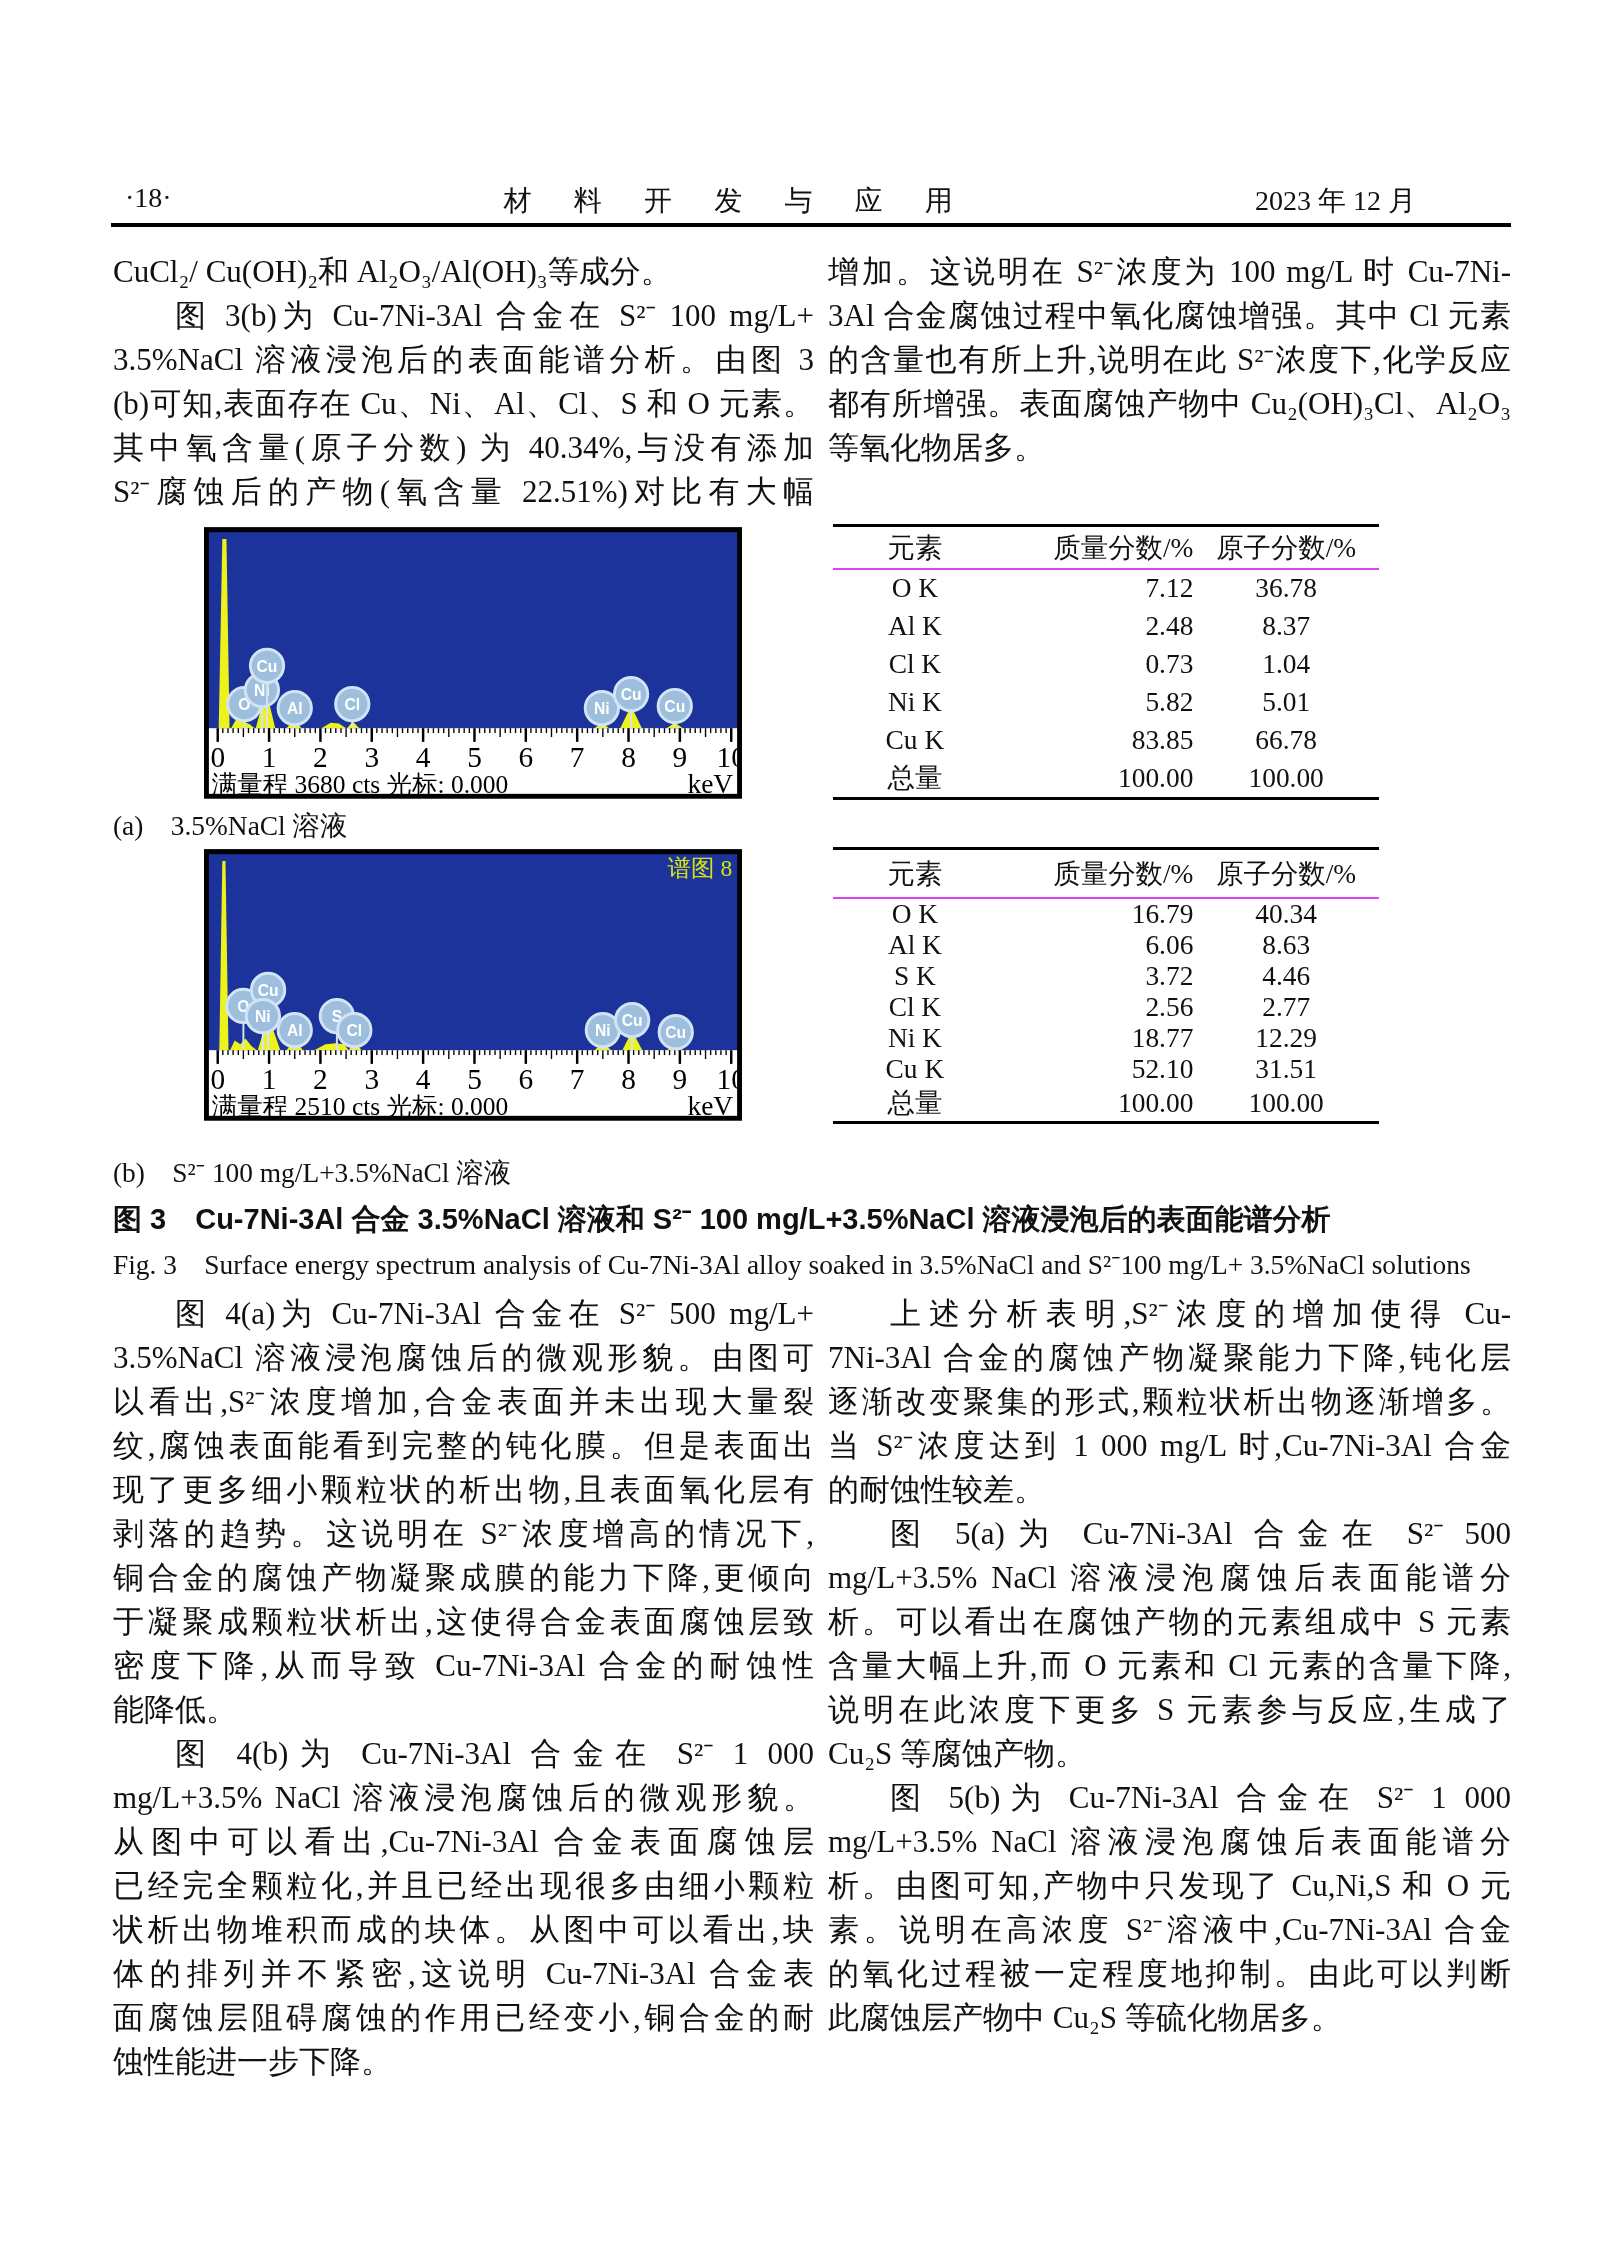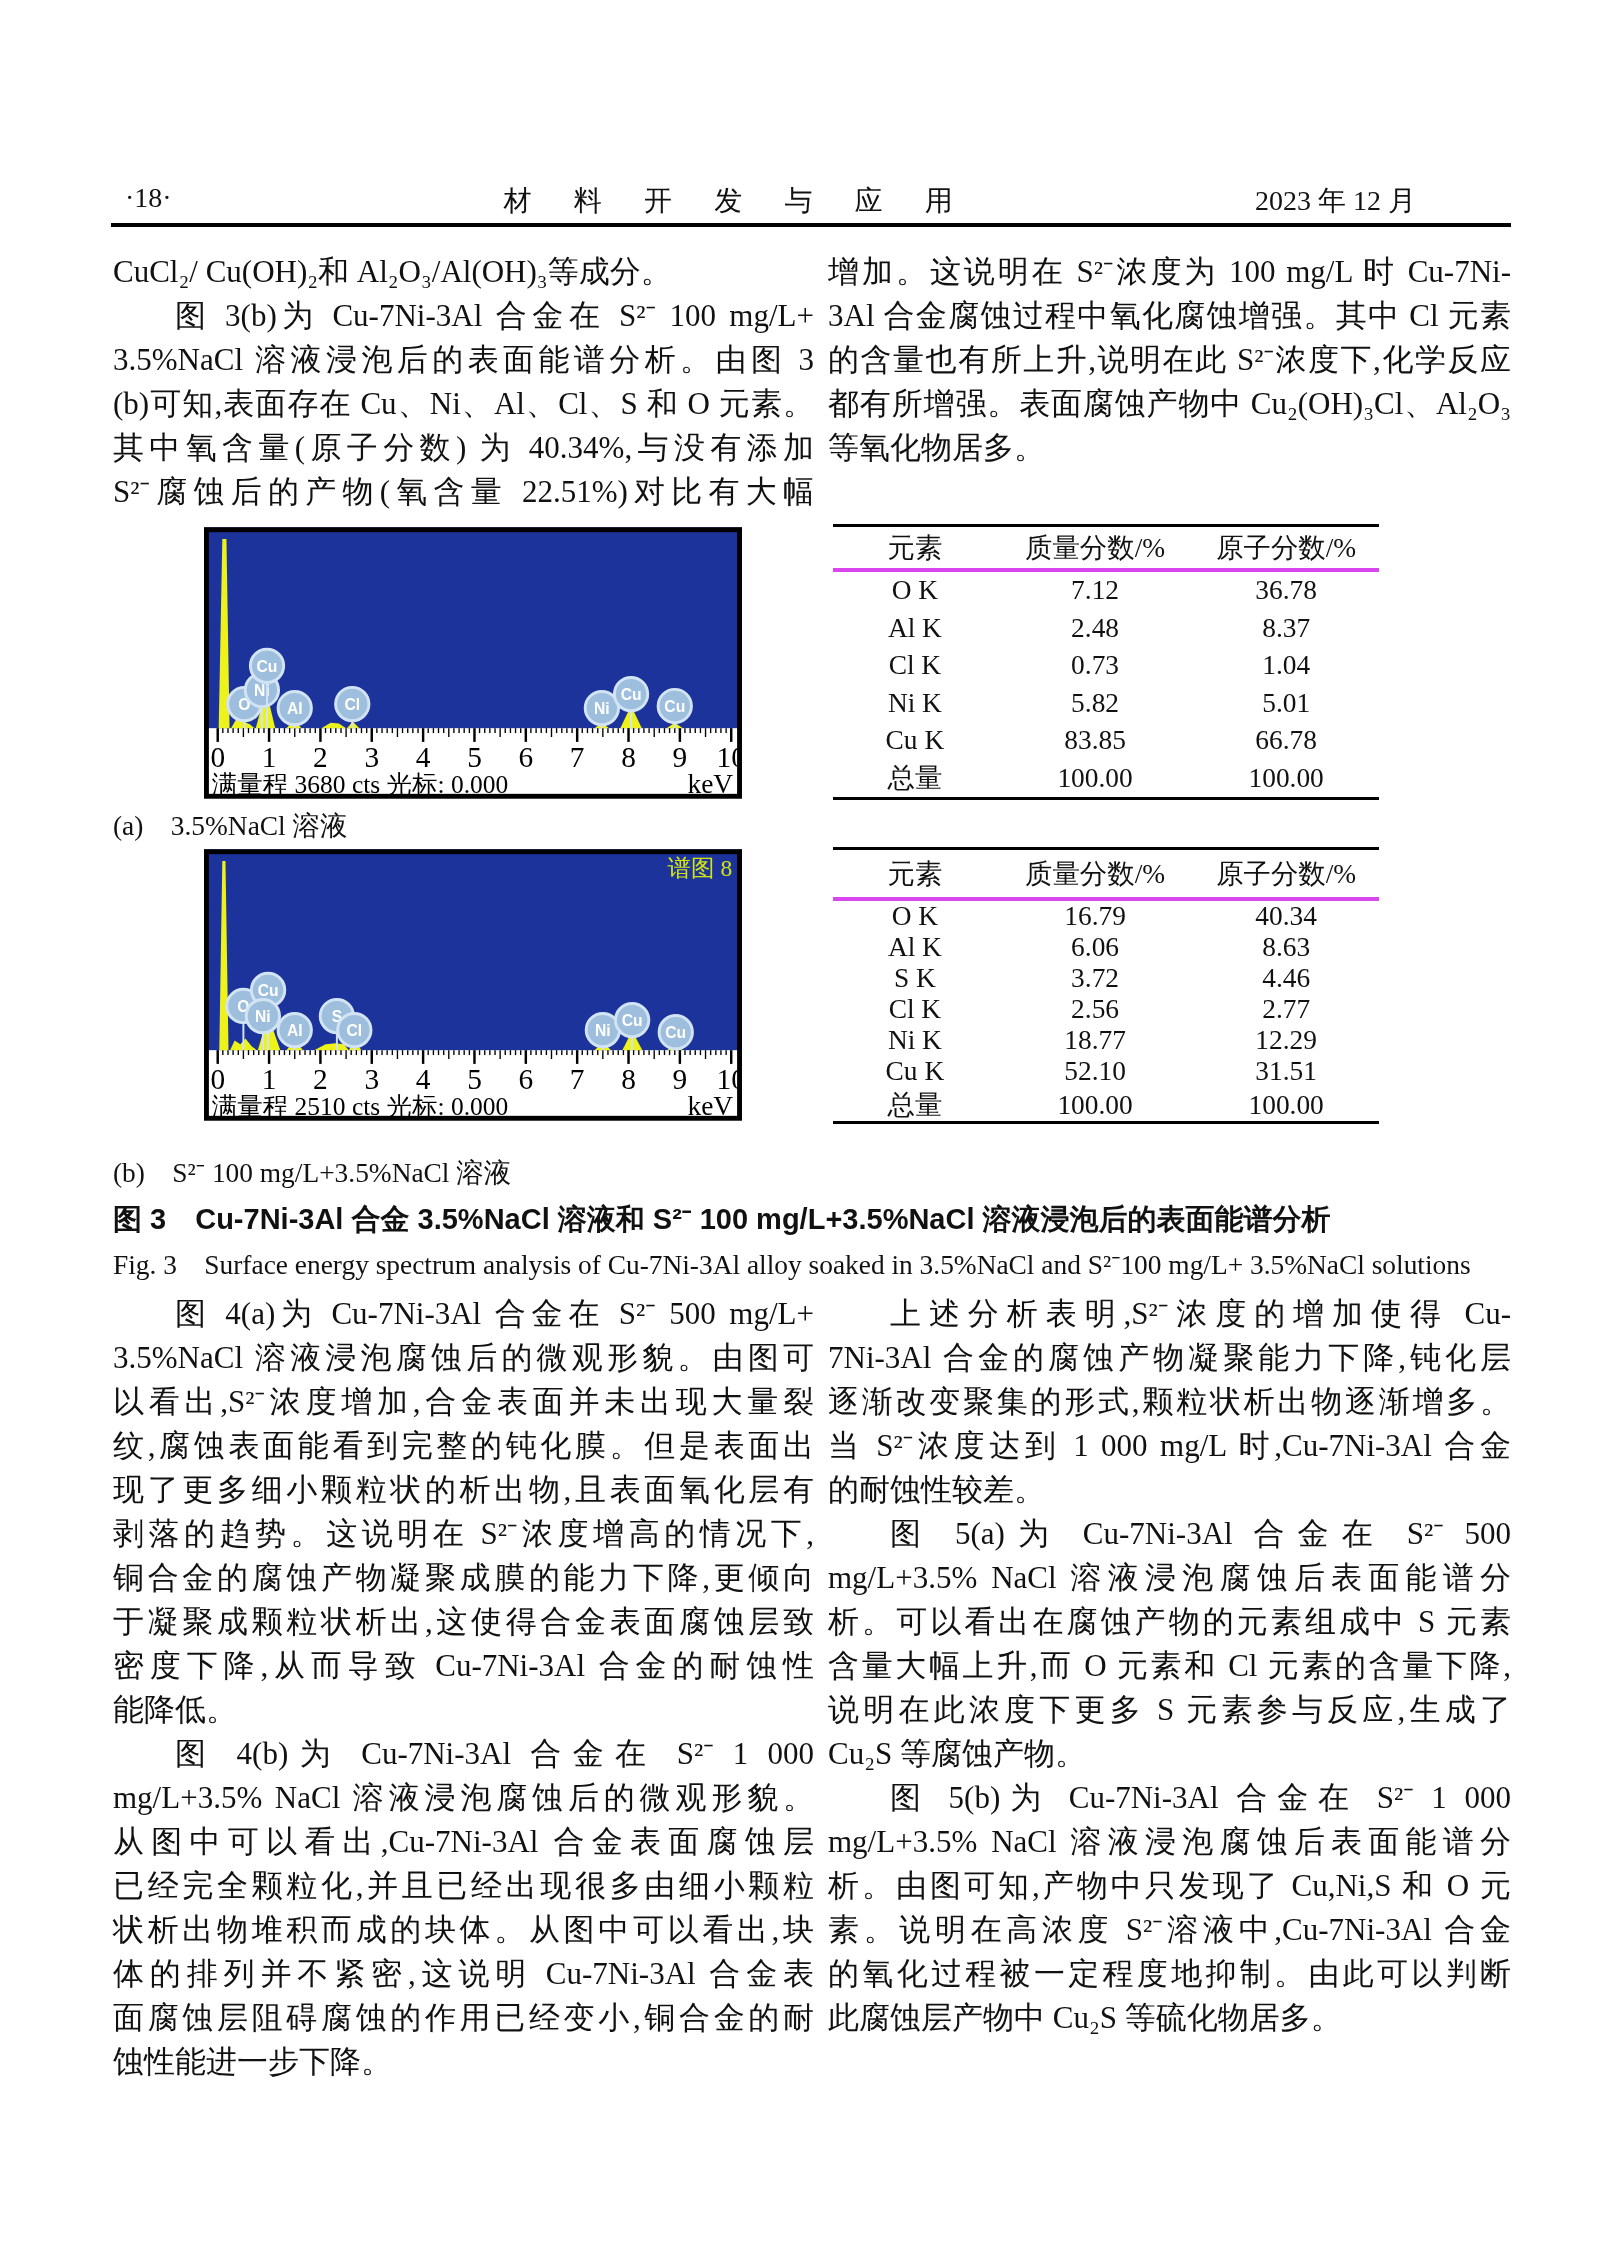--- a/index.html
+++ b/index.html
@@ -23,26 +23,26 @@
   .para{margin:0;}
   
   .spec{position:absolute;width:538px;height:272px;}
   #spec-a{left:204px;top:527px;}
   #spec-b{left:204px;top:849px;}
   .sci-table{position:absolute;display:flex;flex-direction:column;
              border-top:3.9px solid #000;border-bottom:3.9px solid #000;font-size:27.4px;}
   #table-a{left:833px;top:524px;width:546px;height:270px;}
   #table-b{left:833px;top:847px;width:546px;height:271px;}
   .trow{flex:1;display:flex;align-items:center;}
-  .trow.thead{border-bottom:4px solid #d946ef;}
+  .trow.thead{border-bottom:2px solid #d946ef;}
   #table-a .trow.thead{flex:0 0 41px;}
   #table-b .trow.thead{flex:0 0 47px;}
   .tcell{text-align:center;}
   .tcell:nth-child(1){width:30%;}
-  .tcell:nth-child(2){width:36%;}
+  .tcell:nth-child(2){width:36%;text-align:right;}
   .tcell:nth-child(3){width:34%;}
   
   .cap{position:absolute;left:113px;width:1397px;}
   #cap-a{top:808px;font-size:27.4px;}
   #cap-b{top:1153px;font-size:27.4px;}
   #cap-zh{top:1198px;font-size:29px;font-weight:bold;font-family:Liberation Sans, sans-serif;}
   #cap-en{top:1245px;font-size:27.4px;}
 </style>
 </head>
 <body>

